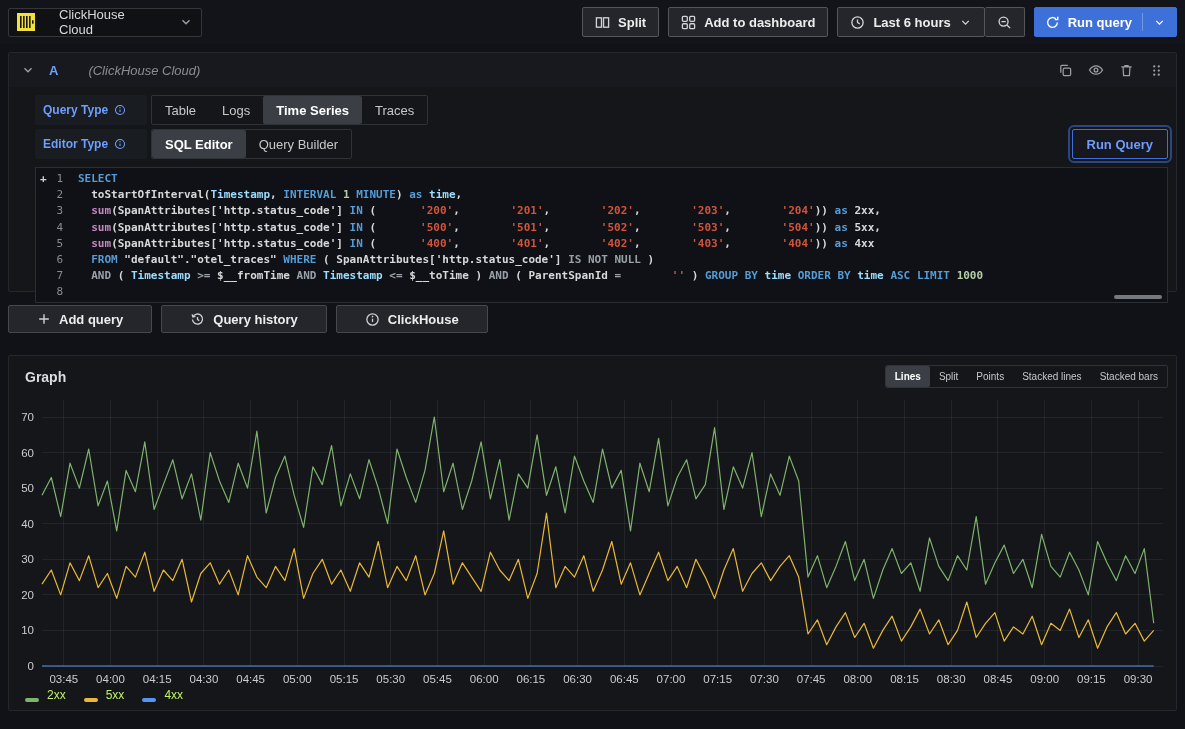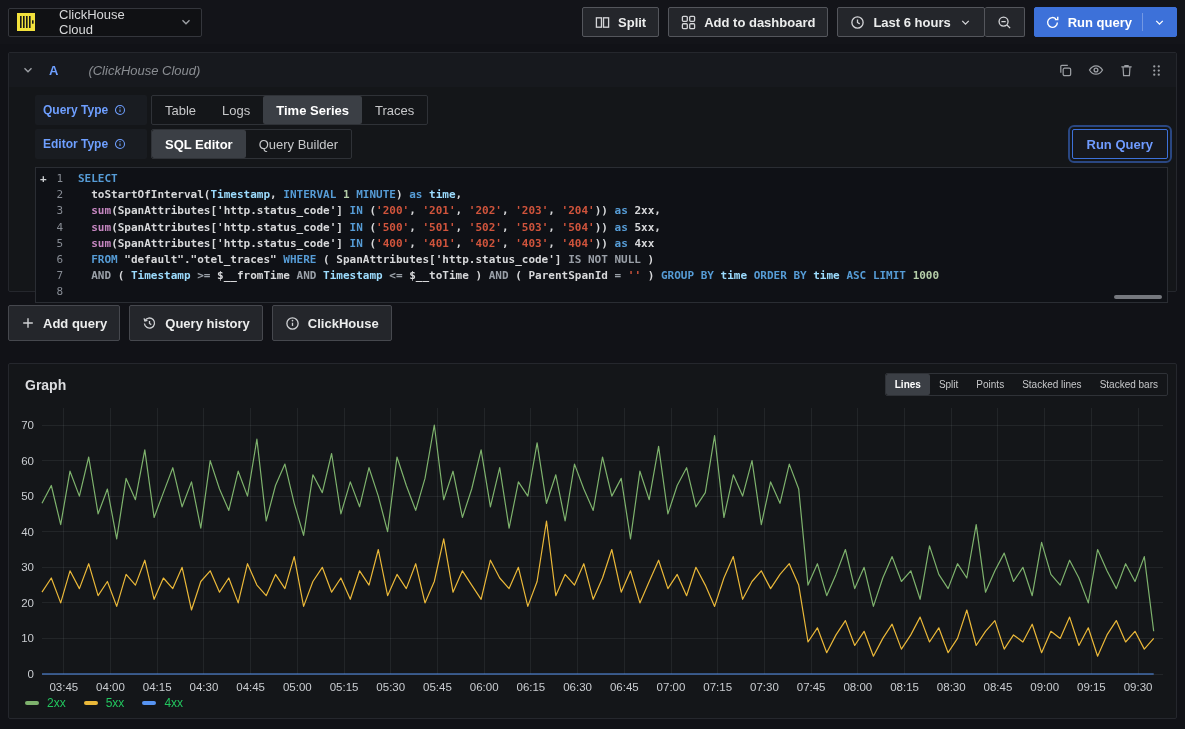--- a/index.html
+++ b/index.html
@@ -65,43 +65,43 @@
     margin-top:8px; height:136px; background:#0f1116; border:1px solid #2a2d33; position:relative;
     font-family:"DejaVu Sans Mono",monospace; font-size:11px; font-weight:700; line-height:16.2px;
     overflow:hidden; padding-top:3px; cursor:text;
   }
   .code-row { display:flex; white-space:pre; height:16.2px; }
   .gutter { flex:0 0 42px; text-align:right; color:#878c94; padding-right:15px; position:relative; font-weight:400; }
   .gutter .plus { position:absolute; left:4px; top:0; color:#cfd1d4; font-weight:700; }
   .tok-kw  { color:#569cd6; }
   .tok-id  { color:#9cdcfe; }
   .tok-fn  { color:#c586c0; }
-  .tok-str { color:#d0543c; }
+  .tok-str { color:#d0543c;margin-left:44px; }
   .tok-num { color:#b5cea8; }
   .tok-pl  { color:#d7d8da; }
   .tok-dim { color:#9aa0a8; }
   .hscroll-thumb { position:absolute; bottom:3px; right:5px; width:48px; height:4px; background:#75787e; border-radius:2px; cursor:pointer; }
 
   
   .actions { margin:13px 8px 0; display:flex; gap:9px; }
   .act-btn {
-    display:inline-flex; align-items:center; gap:8px; height:36px; padding:0 12px;
+    display:inline-flex; align-items:center; gap:8px; height:28px; padding:0 28px;
     background:#24262b; border:1px solid #46484e; border-radius:2px;
     color:#eceded; font-size:13px; font-weight:600; font-family:inherit; cursor:pointer;
   }
   .act-btn .i { color:#cfd1d4; }
 
   
   .graph-panel { margin-top:22px; height:356px; overflow:hidden; }
   .gheader { display:flex; align-items:center; justify-content:space-between; padding:9px 8px 0 16px; }
   .gtitle { font-size:14px; font-weight:700; color:#dcdde0; }
   #chart { display:block; margin:2px 0 0 6px; }
   #chart text { font-family:"Liberation Sans",sans-serif; }
   .legend { display:flex; gap:18px; align-items:center; padding:0 0 0 16px; height:18px; }
-  .lg-item { display:inline-flex; align-items:center; gap:8px; font-size:12px; color:#22c55e; cursor:pointer; }
+  .lg-item { display:inline-flex; align-items:flex-end; gap:8px; font-size:12px; color:#bef264; cursor:pointer; }
   .swatch { width:14px; height:4px; border-radius:2px; display:inline-block; }
 </style>
 </head>
 <body>
 
 <header class="topbar">
   <div class="ds-picker">
     <svg class="i" width="18" height="18" viewBox="0 0 18 18">
       <rect x="0" y="0" width="18" height="18" fill="#f2e13c"></rect>
       <rect x="3" y="3" width="1.6" height="12" fill="#16171b"></rect>

